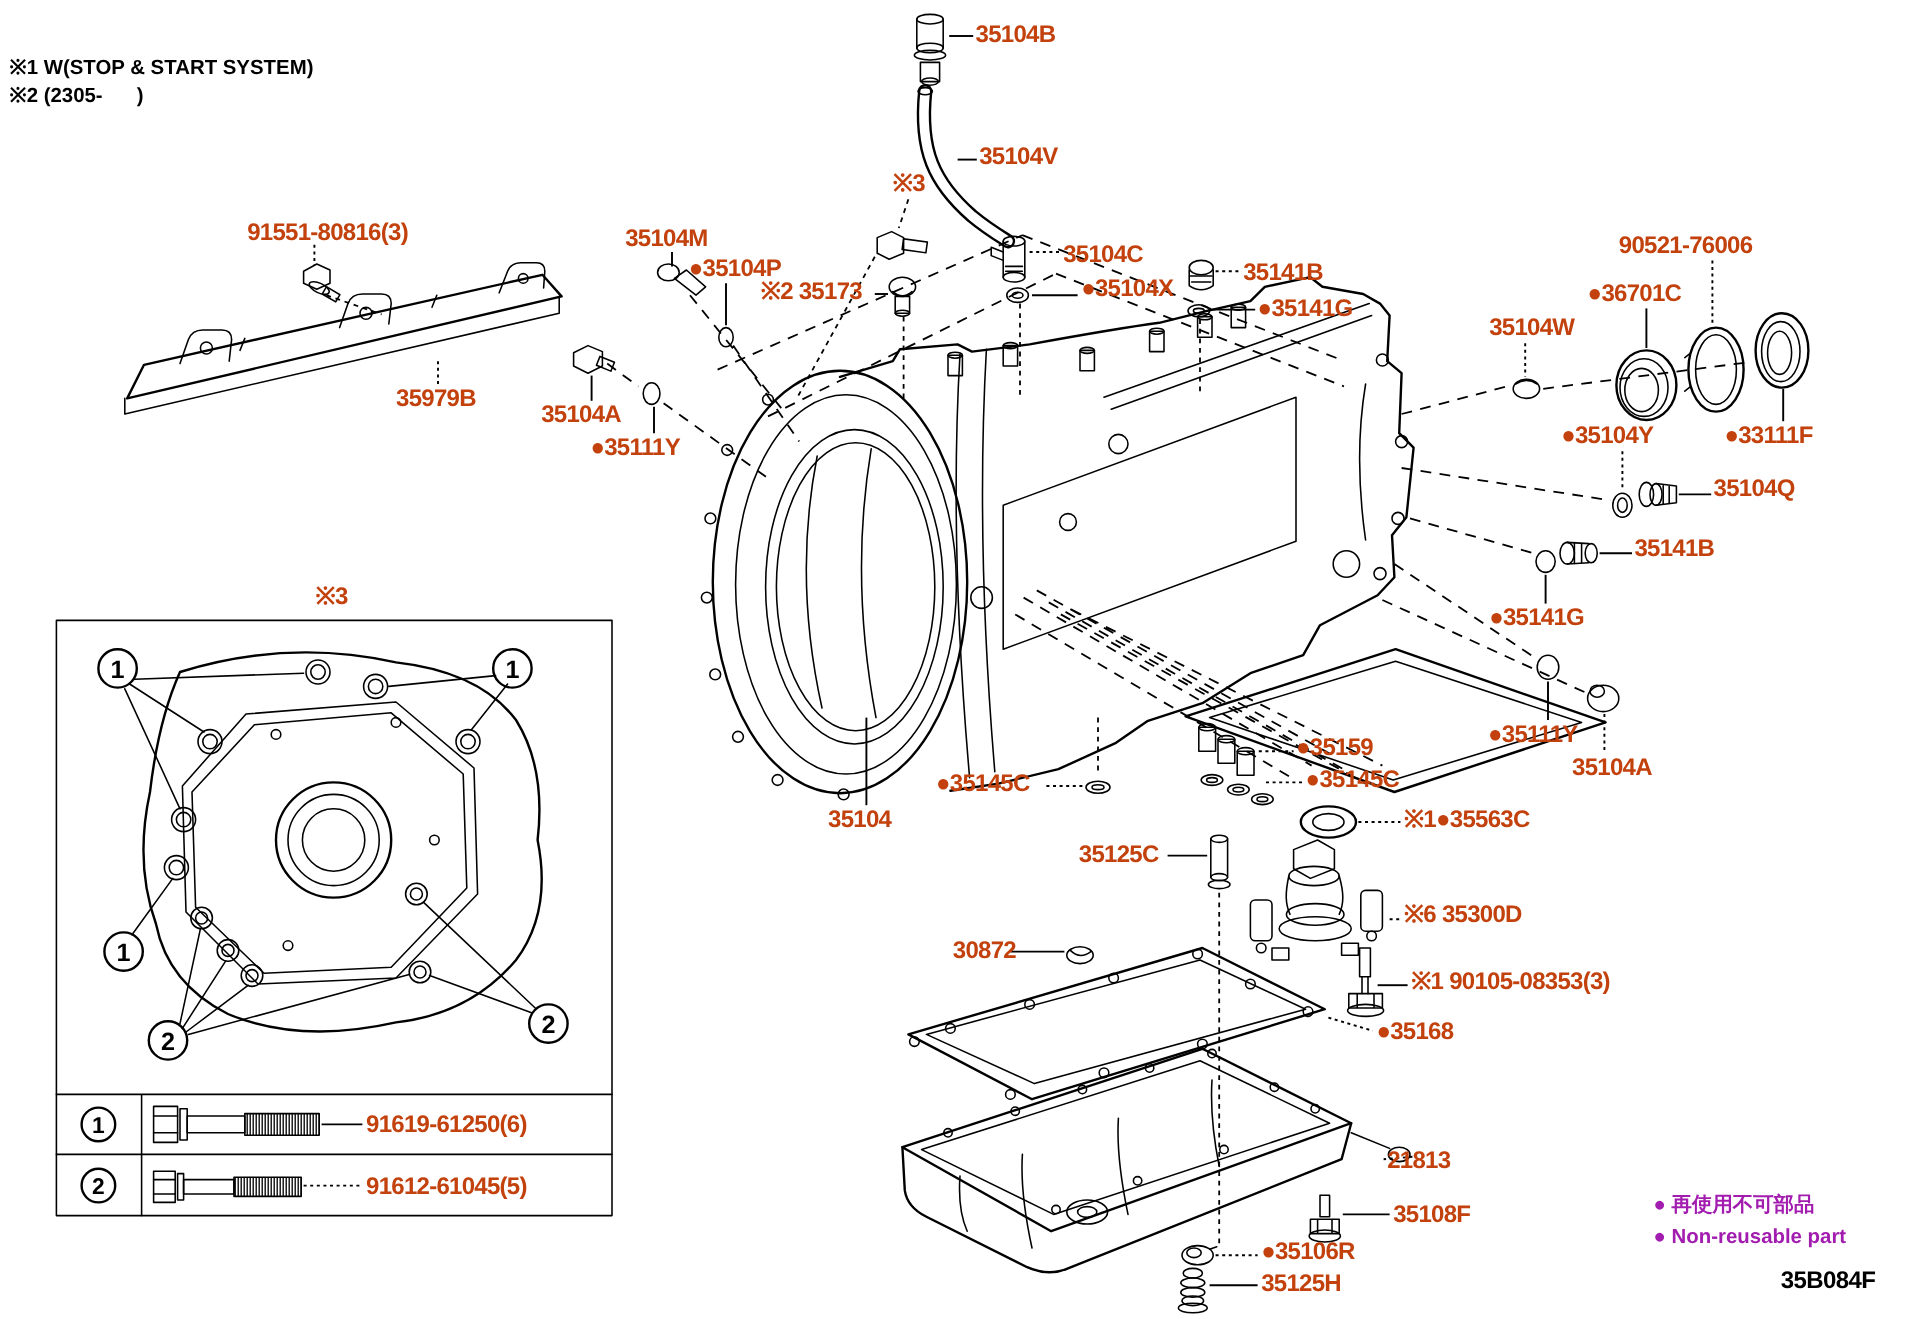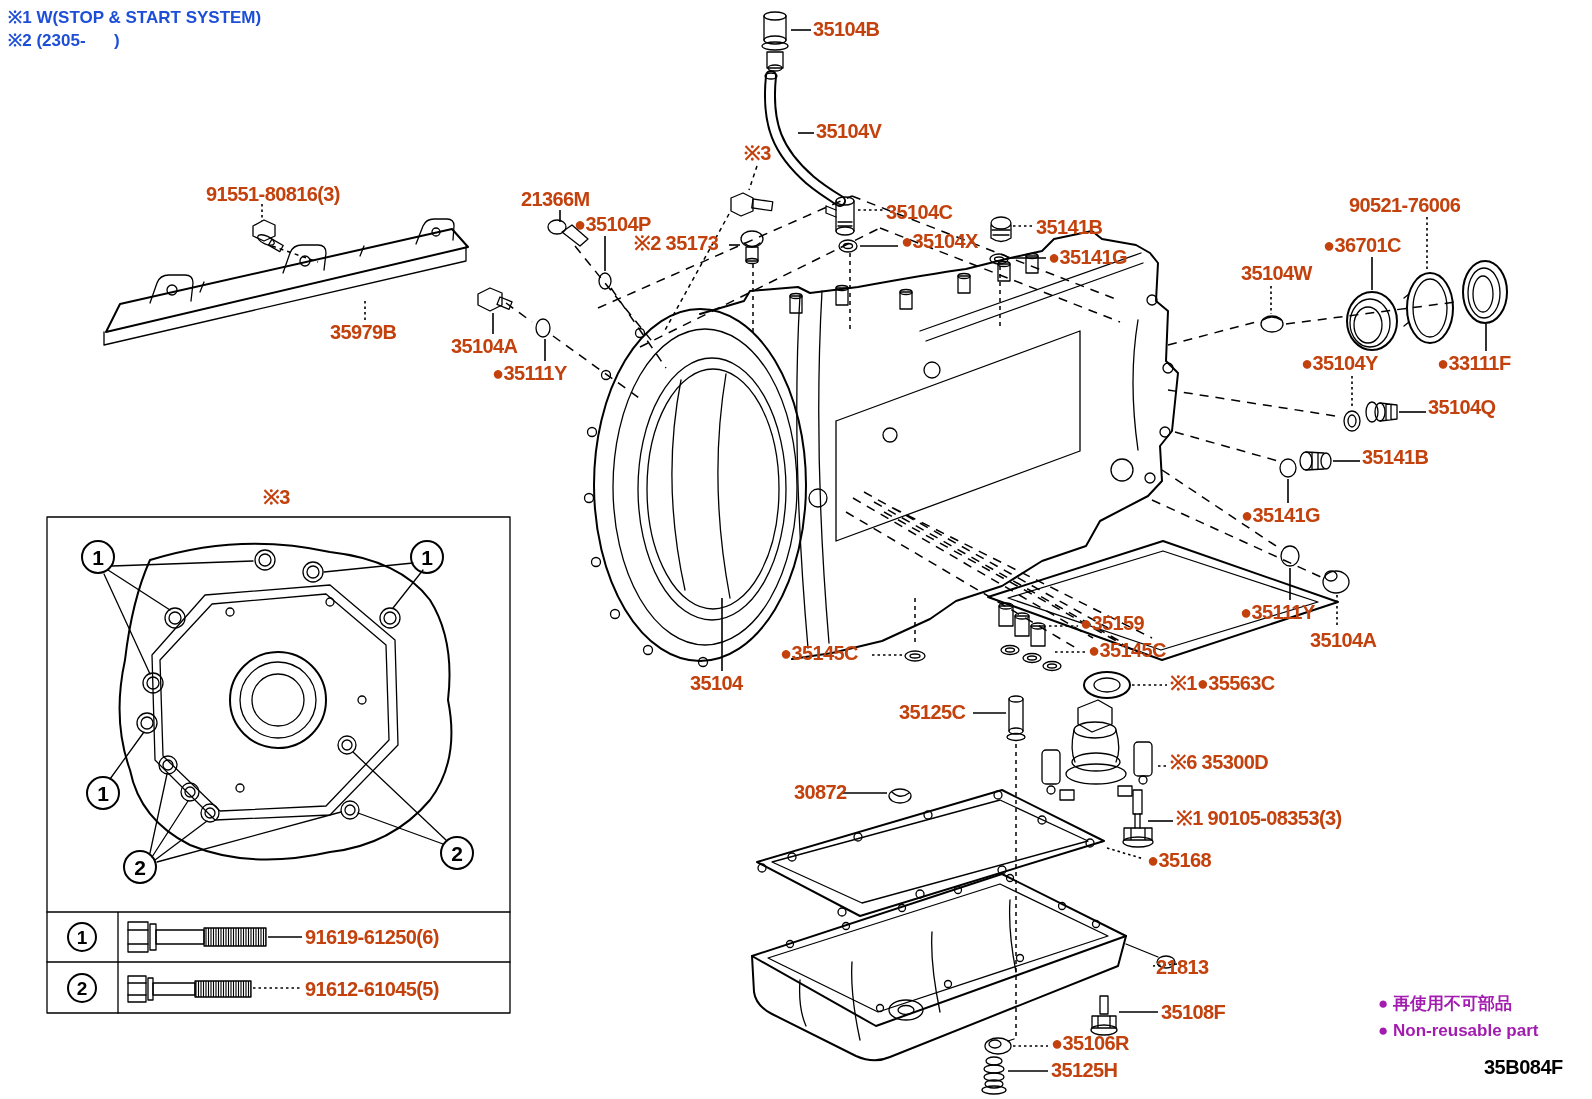--- a/index.html
+++ b/index.html
@@ -1,21 +1,21 @@
 <!DOCTYPE html>
 <html><head>
 <meta charset="utf-8">
 <style>
   html,body{margin:0;padding:0;background:#fff;}
   #stage{position:relative;width:1592px;height:1099px;background:#ffffff;overflow:hidden;
          font-family:"Liberation Sans",sans-serif;color:#000;}
   svg{position:absolute;left:0;top:0;}
   .lbl{position:absolute;font:bold 20px/1.05 "Liberation Sans",sans-serif;
        letter-spacing:-0.6px;color:#c2410c;white-space:pre;}
-  .note{position:absolute;font:bold 17px/1.45 "Liberation Sans",sans-serif;color:#1d4ed8;white-space:pre;}
+  .note{position:absolute;font:bold 17px/1.45 "Liberation Sans",sans-serif;color:#000000;white-space:pre;margin-top:39px;}
   .legend-row{position:absolute;font:bold 17px/1 "Liberation Sans",sans-serif;color:#a21caf;white-space:pre;}
   .code{position:absolute;font:bold 20px/1 "Liberation Sans",sans-serif;letter-spacing:-0.5px;color:#000;}
   .svgnum{font:bold 21px "Liberation Sans",sans-serif;}
   .svgnum-s{font:bold 19px "Liberation Sans",sans-serif;}
   
   .o{fill:none;stroke:#000;stroke-width:2;stroke-linejoin:round;stroke-linecap:round;}
   .t{fill:none;stroke:#000;stroke-width:1.3;stroke-linejoin:round;stroke-linecap:round;}
   .ld{fill:none;stroke:#000;stroke-width:1.6;}
   .ldd{fill:none;stroke:#000;stroke-width:1.6;stroke-dasharray:2.5 3;}
   .dsh{fill:none;stroke:#000;stroke-width:1.5;stroke-dasharray:9 7;}
@@ -472,21 +472,21 @@
   </g>
 </svg>
 
   <div class="note" style="left:8px;top:6px">※1 W(STOP &amp; START SYSTEM)</div>
   <div class="note" style="left:8px;top:29px">※2 (2305-      )</div>
 
   <div class="lbl" style="left:813px;top:19px">35104B</div>
   <div class="lbl" style="left:816px;top:121px">35104V</div>
   <div class="lbl" style="left:744px;top:143px">※3</div>
   <div class="lbl" style="left:206px;top:184px">91551-80816(3)</div>
-  <div class="lbl" style="left:521px;top:189px">21366M</div>
+  <div class="lbl" style="left:521px;top:189px">35104M</div>
   <div class="lbl" style="left:574px;top:214px">●35104P</div>
   <div class="lbl" style="left:634px;top:233px">※2 35173</div>
   <div class="lbl" style="left:886px;top:202px">35104C</div>
   <div class="lbl" style="left:901px;top:231px">●35104X</div>
   <div class="lbl" style="left:1036px;top:217px">35141B</div>
   <div class="lbl" style="left:1048px;top:247px">●35141G</div>
   <div class="lbl" style="left:1349px;top:195px">90521-76006</div>
   <div class="lbl" style="left:1323px;top:235px">●36701C</div>
   <div class="lbl" style="left:1241px;top:263px">35104W</div>
   <div class="lbl" style="left:330px;top:322px">35979B</div>

